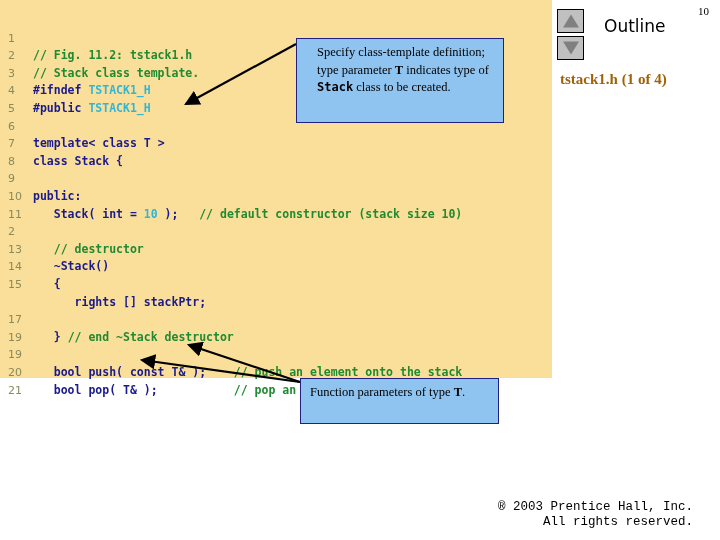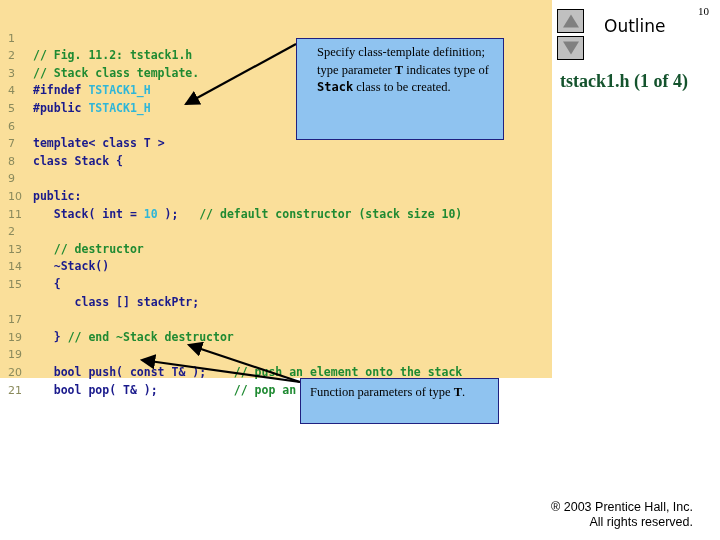--- a/index.html
+++ b/index.html
@@ -74,21 +74,21 @@
     font-size: 12px;
   }
   .callout .serif-b {
     font-family: "Liberation Serif", serif;
     font-weight: bold;
   }
   #callout-1 {
     left: 296px;
     top: 38px;
     width: 208px;
-    height: 102px;
+    height: 85px;
     padding-left: 20px;
   }
   #callout-2 {
     left: 300px;
     top: 378px;
     width: 199px;
     height: 46px;
   }
 
   
@@ -116,22 +116,22 @@
     font-family: "Liberation Serif", serif;
     font-size: 11px;
     color: #000;
   }
   #file-label {
     position: absolute;
     left: 560px;
     top: 71px;
     font-family: "Liberation Serif", serif;
     font-weight: bold;
-    font-size: 18px;
-    color: #14532d;
+    font-size: 15px;
+    color: #a16207;
     white-space: nowrap;
   }
   .navbtn {
     position: absolute;
     width: 27px;
     height: 24px;
     background: #c0c0c0;
     border: 1px solid #000000;
     box-sizing: border-box;
   }
@@ -155,21 +155,21 @@
     border-top: 13px solid #808080;
   }
 
   
   #footer {
     position: absolute;
     left: 400px;
     top: 500px;
     width: 293px;
     text-align: right;
-    font-family: Liberation Sans, sans-serif;
+    font-family: Liberation Mono, monospace;
     font-size: 12.5px;
     line-height: 15px;
     color: #000;
   }
 </style>
 </head>
 <body>
 
 <div id="code-panel">
 
@@ -224,21 +224,21 @@
   <div class="code-line" style="top:223.2px">
     <span class="ln">13</span>
     <span class="code-text"><span class="c-key">   ~Stack()</span></span>
   </div>
   <div class="code-line" style="top:240.8px">
     <span class="ln">14</span>
     <span class="code-text"><span class="c-key">   {</span></span>
   </div>
   <div class="code-line" style="top:258.4px">
     <span class="ln">15</span>
-    <span class="code-text"><span class="c-key">      class [] stackPtr;</span></span>
+    <span class="code-text"><span class="c-key">      rights [] stackPtr;</span></span>
   </div>
   <div class="code-line" style="top:293.6px">
     <span class="ln">17</span>
     <span class="code-text"><span class="c-key">   } </span><span class="c-com">// end ~Stack destructor</span></span>
   </div>
   <div class="code-line" style="top:311.2px">
     <span class="ln">19</span>
     <span class="code-text"></span>
   </div>
   <div class="code-line" style="top:328.8px">

